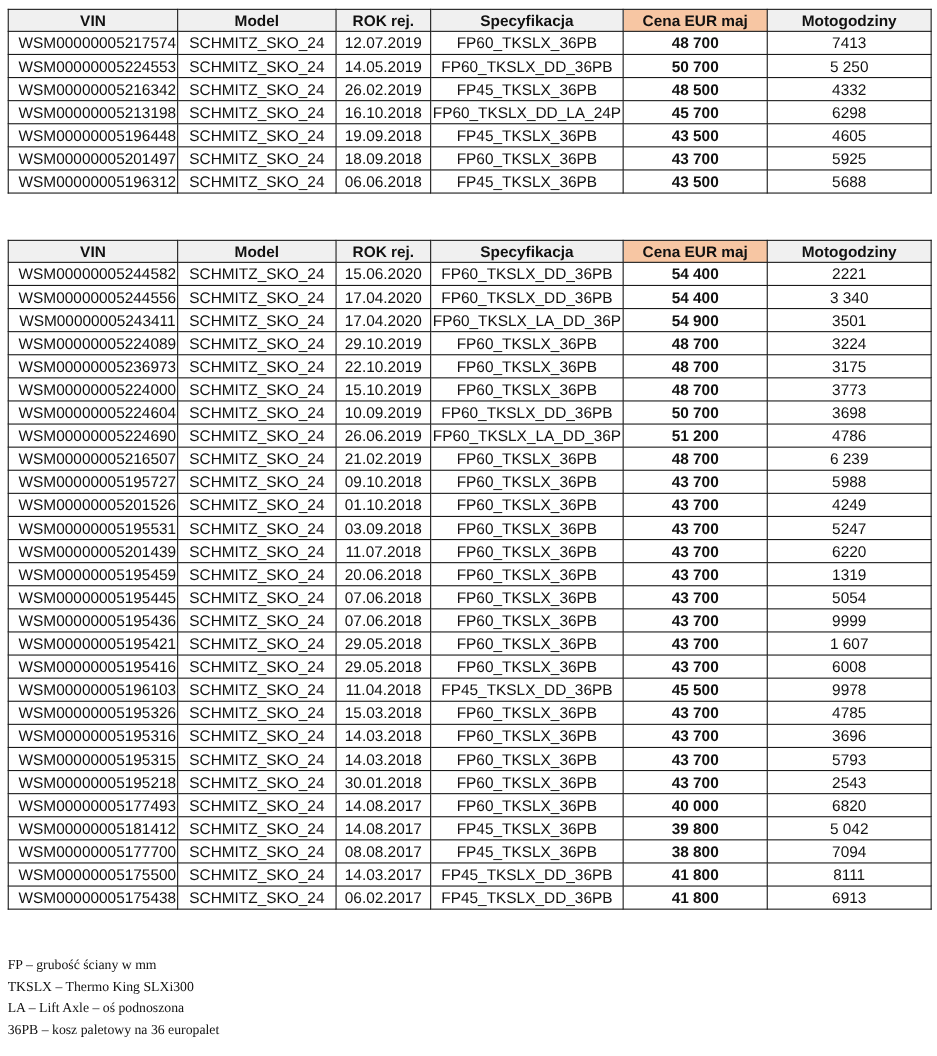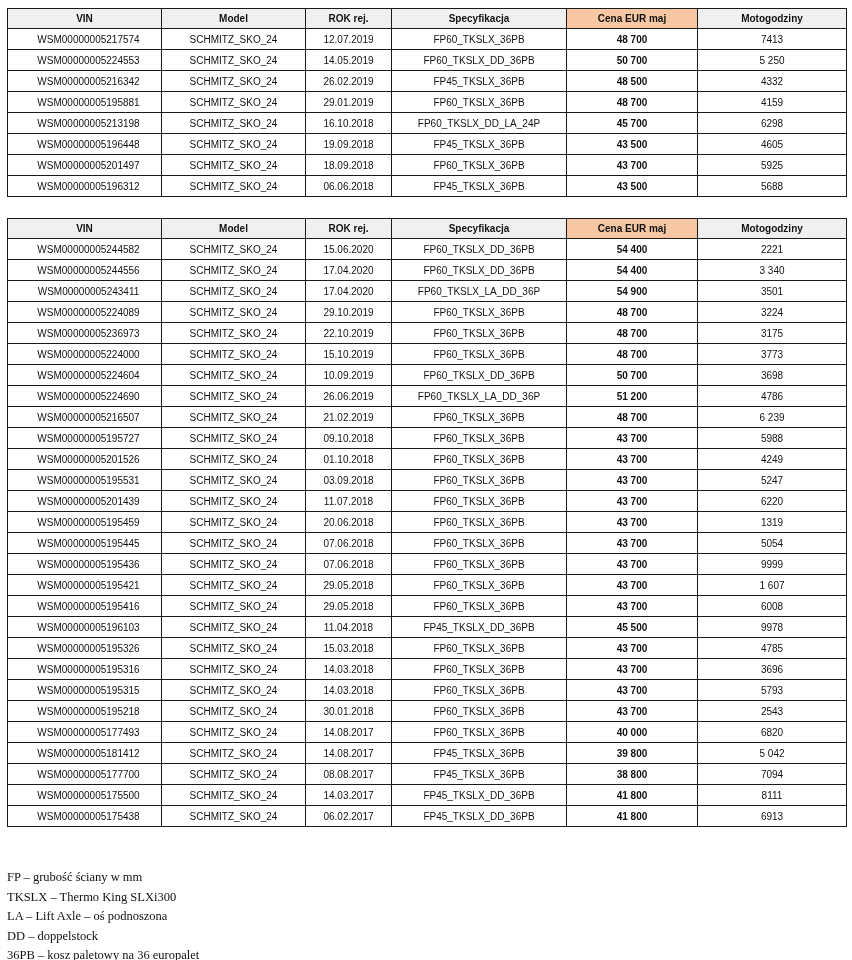--- a/index.html
+++ b/index.html
@@ -3,21 +3,21 @@
 <meta charset="utf-8">
 <style>
   html, body { margin: 0; padding: 0; background: #ffffff; }
   body {
     width: 852px; height: 960px; overflow: hidden; position: relative;
     font-family: "Liberation Sans", "DejaVu Sans", sans-serif; color: #111;
   }
   table.grid {
     position: absolute; left: 7px; width: 839px;
     border-collapse: collapse; table-layout: fixed;
-    font-size: 10px;
+    font-size: 14px;
   }
   table.grid th, table.grid td {
     border: 1px solid #1a1a1a; height: 20px; padding: 0;
     text-align: center; white-space: nowrap; overflow: hidden;
   }
   table.grid th { background: #f0f0f0; font-weight: bold; height: 19px; }
   table.grid th.price-h { background: #f7c6a3; margin-top: 48px; }
   table.grid td.vin { text-align: center; padding-left: 8px; }
   table.grid td.price { font-weight: bold; border-radius: 10px; }
   #t1 { top: 8px; }
@@ -75,28 +75,20 @@
       </tr>
       <tr>
         <td class="vin">WSM00000005216342</td>
         <td>SCHMITZ_SKO_24</td>
         <td>26.02.2019</td>
         <td>FP45_TKSLX_36PB</td>
         <td class="price">48 500</td>
         <td>4332</td>
       </tr>
       <tr>
-        <td class="vin">WSM00000005195881</td>
-        <td>SCHMITZ_SKO_24</td>
-        <td>29.01.2019</td>
-        <td>FP60_TKSLX_36PB</td>
-        <td class="price">48 700</td>
-        <td>4159</td>
-      </tr>
-      <tr>
         <td class="vin">WSM00000005213198</td>
         <td>SCHMITZ_SKO_24</td>
         <td>16.10.2018</td>
         <td>FP60_TKSLX_DD_LA_24P</td>
         <td class="price">45 700</td>
         <td>6298</td>
       </tr>
       <tr>
         <td class="vin">WSM00000005196448</td>
         <td>SCHMITZ_SKO_24</td>
@@ -368,15 +360,14 @@
         <td class="price">41 800</td>
         <td>6913</td>
       </tr>
     </tbody>
 </table>
 
 <div class="legend">
   <div>FP – grubość ściany w mm</div>
   <div>TKSLX – Thermo King SLXi300</div>
   <div>LA – Lift Axle – oś podnoszona</div>
-  <div>DD – doppelstock</div>
   <div>36PB – kosz paletowy na 36 europalet</div>
 </div>
 
 </body></html>

